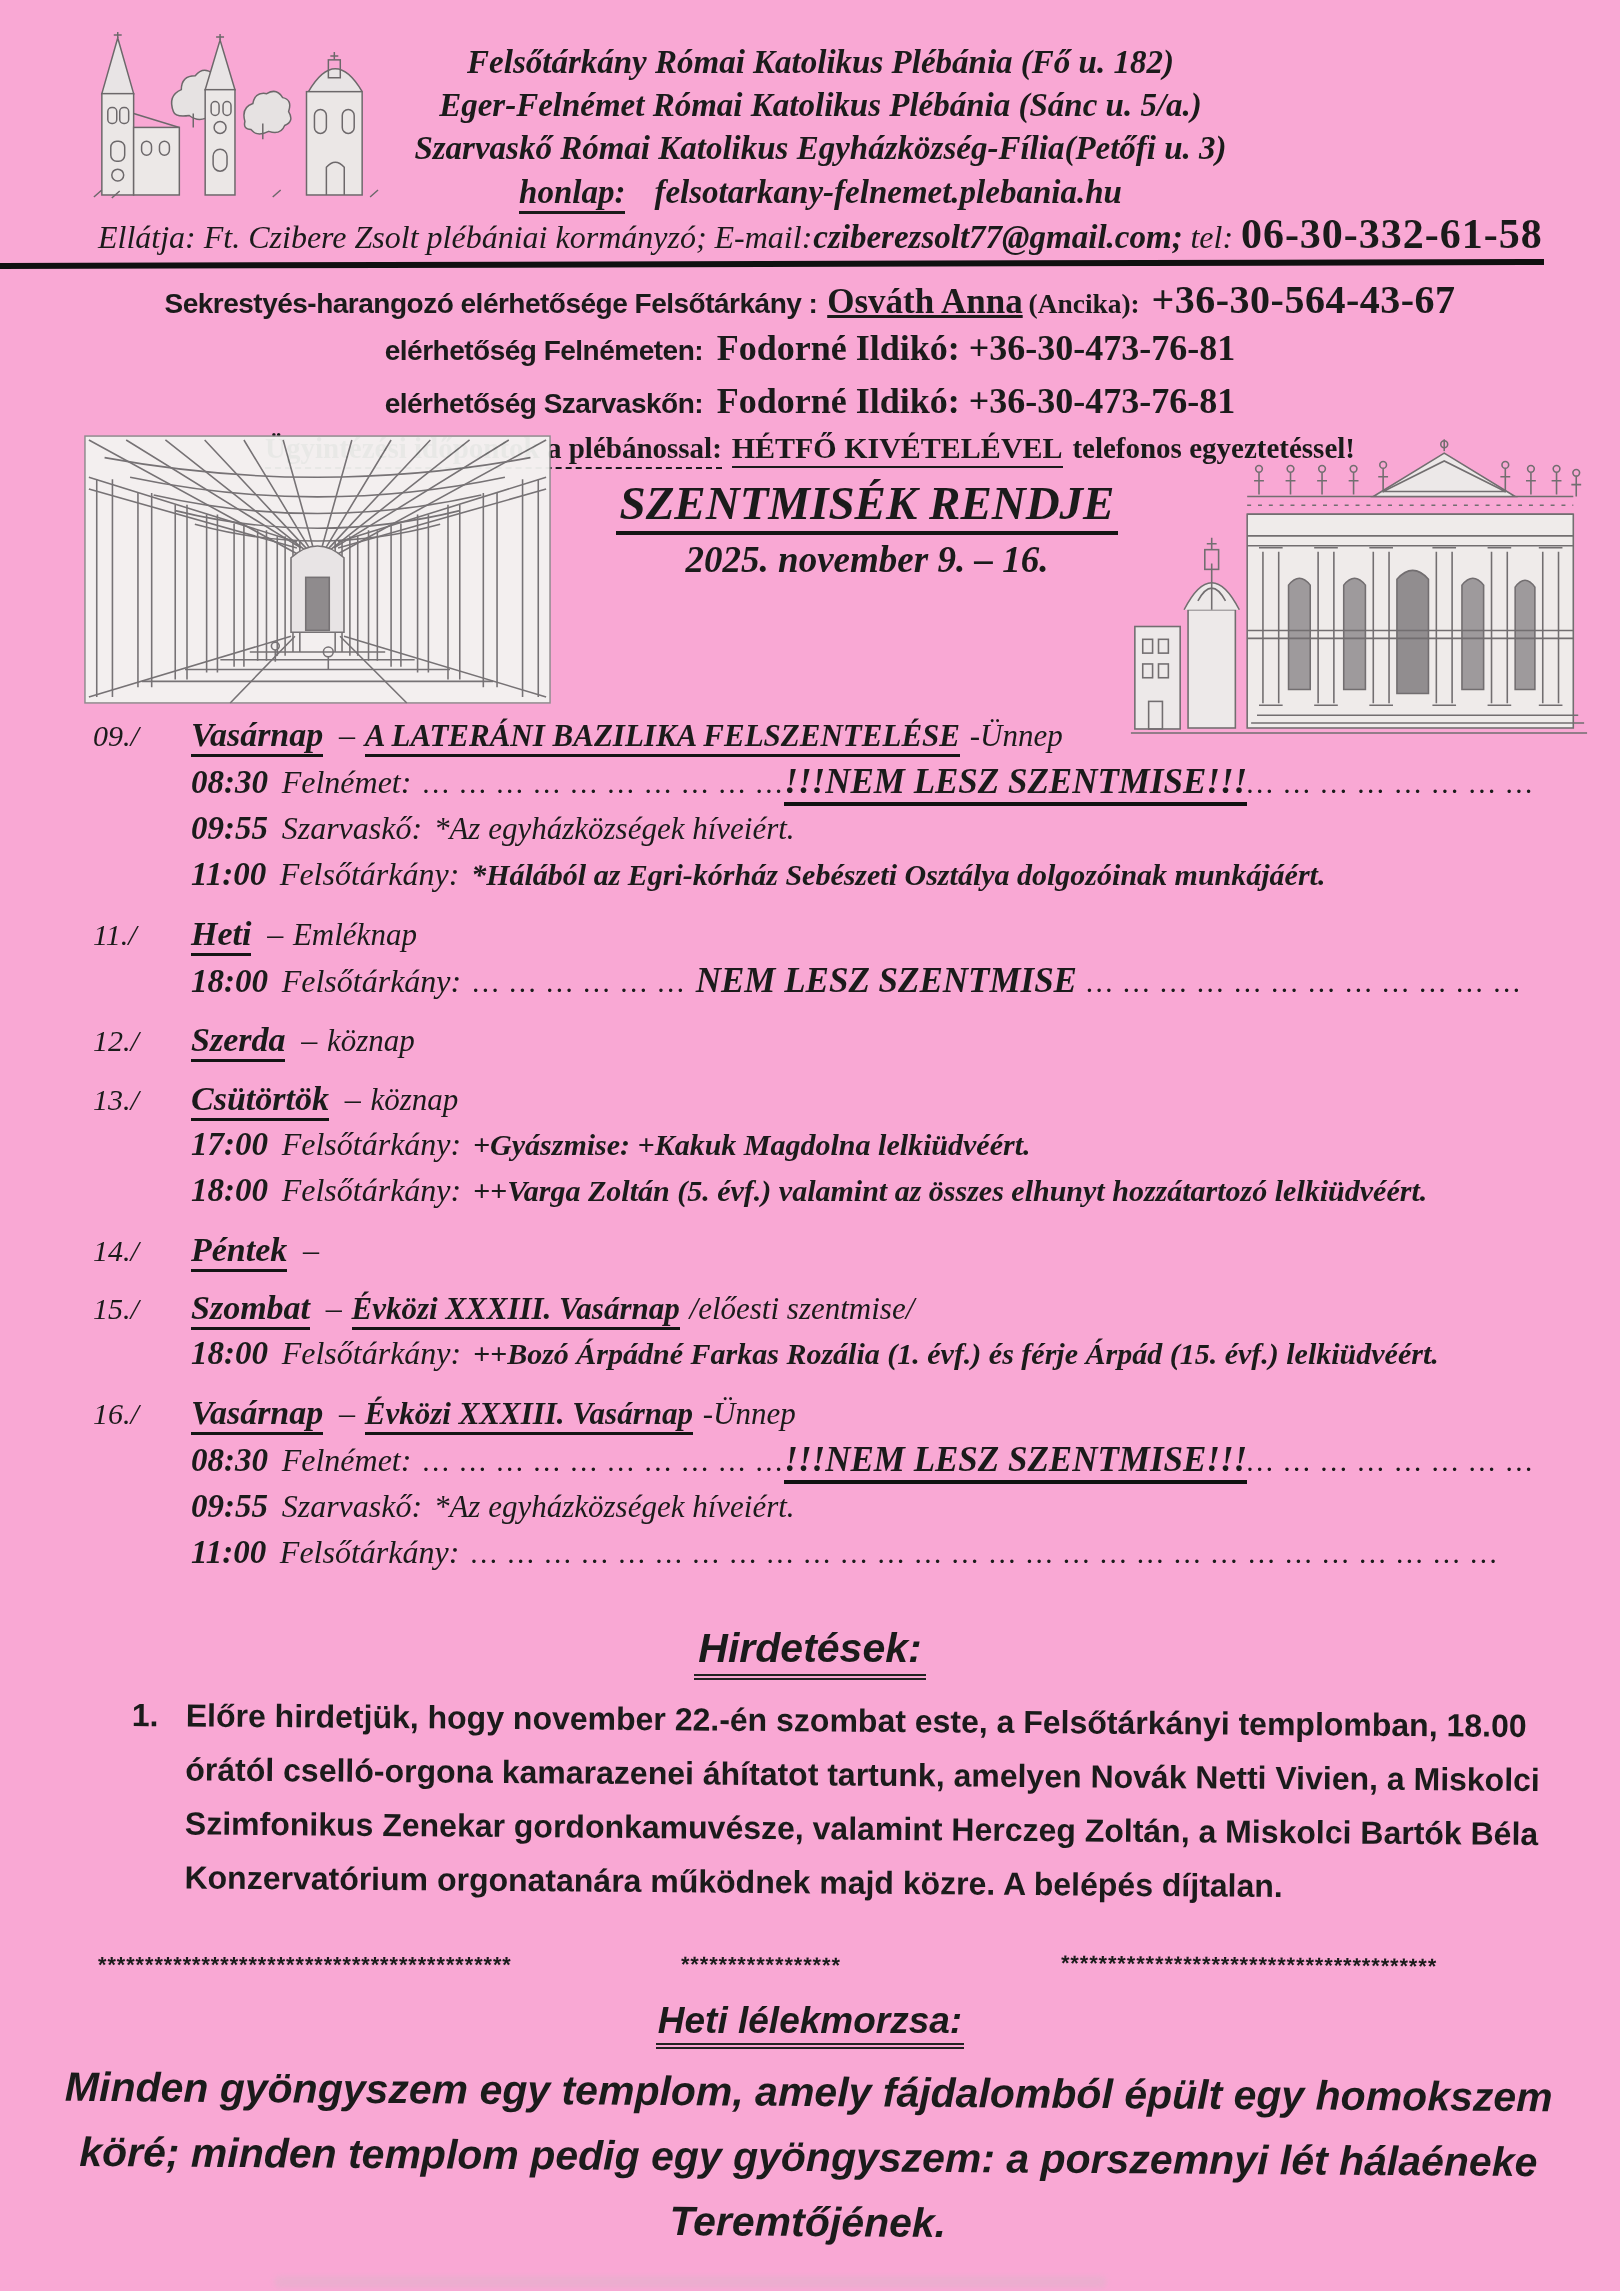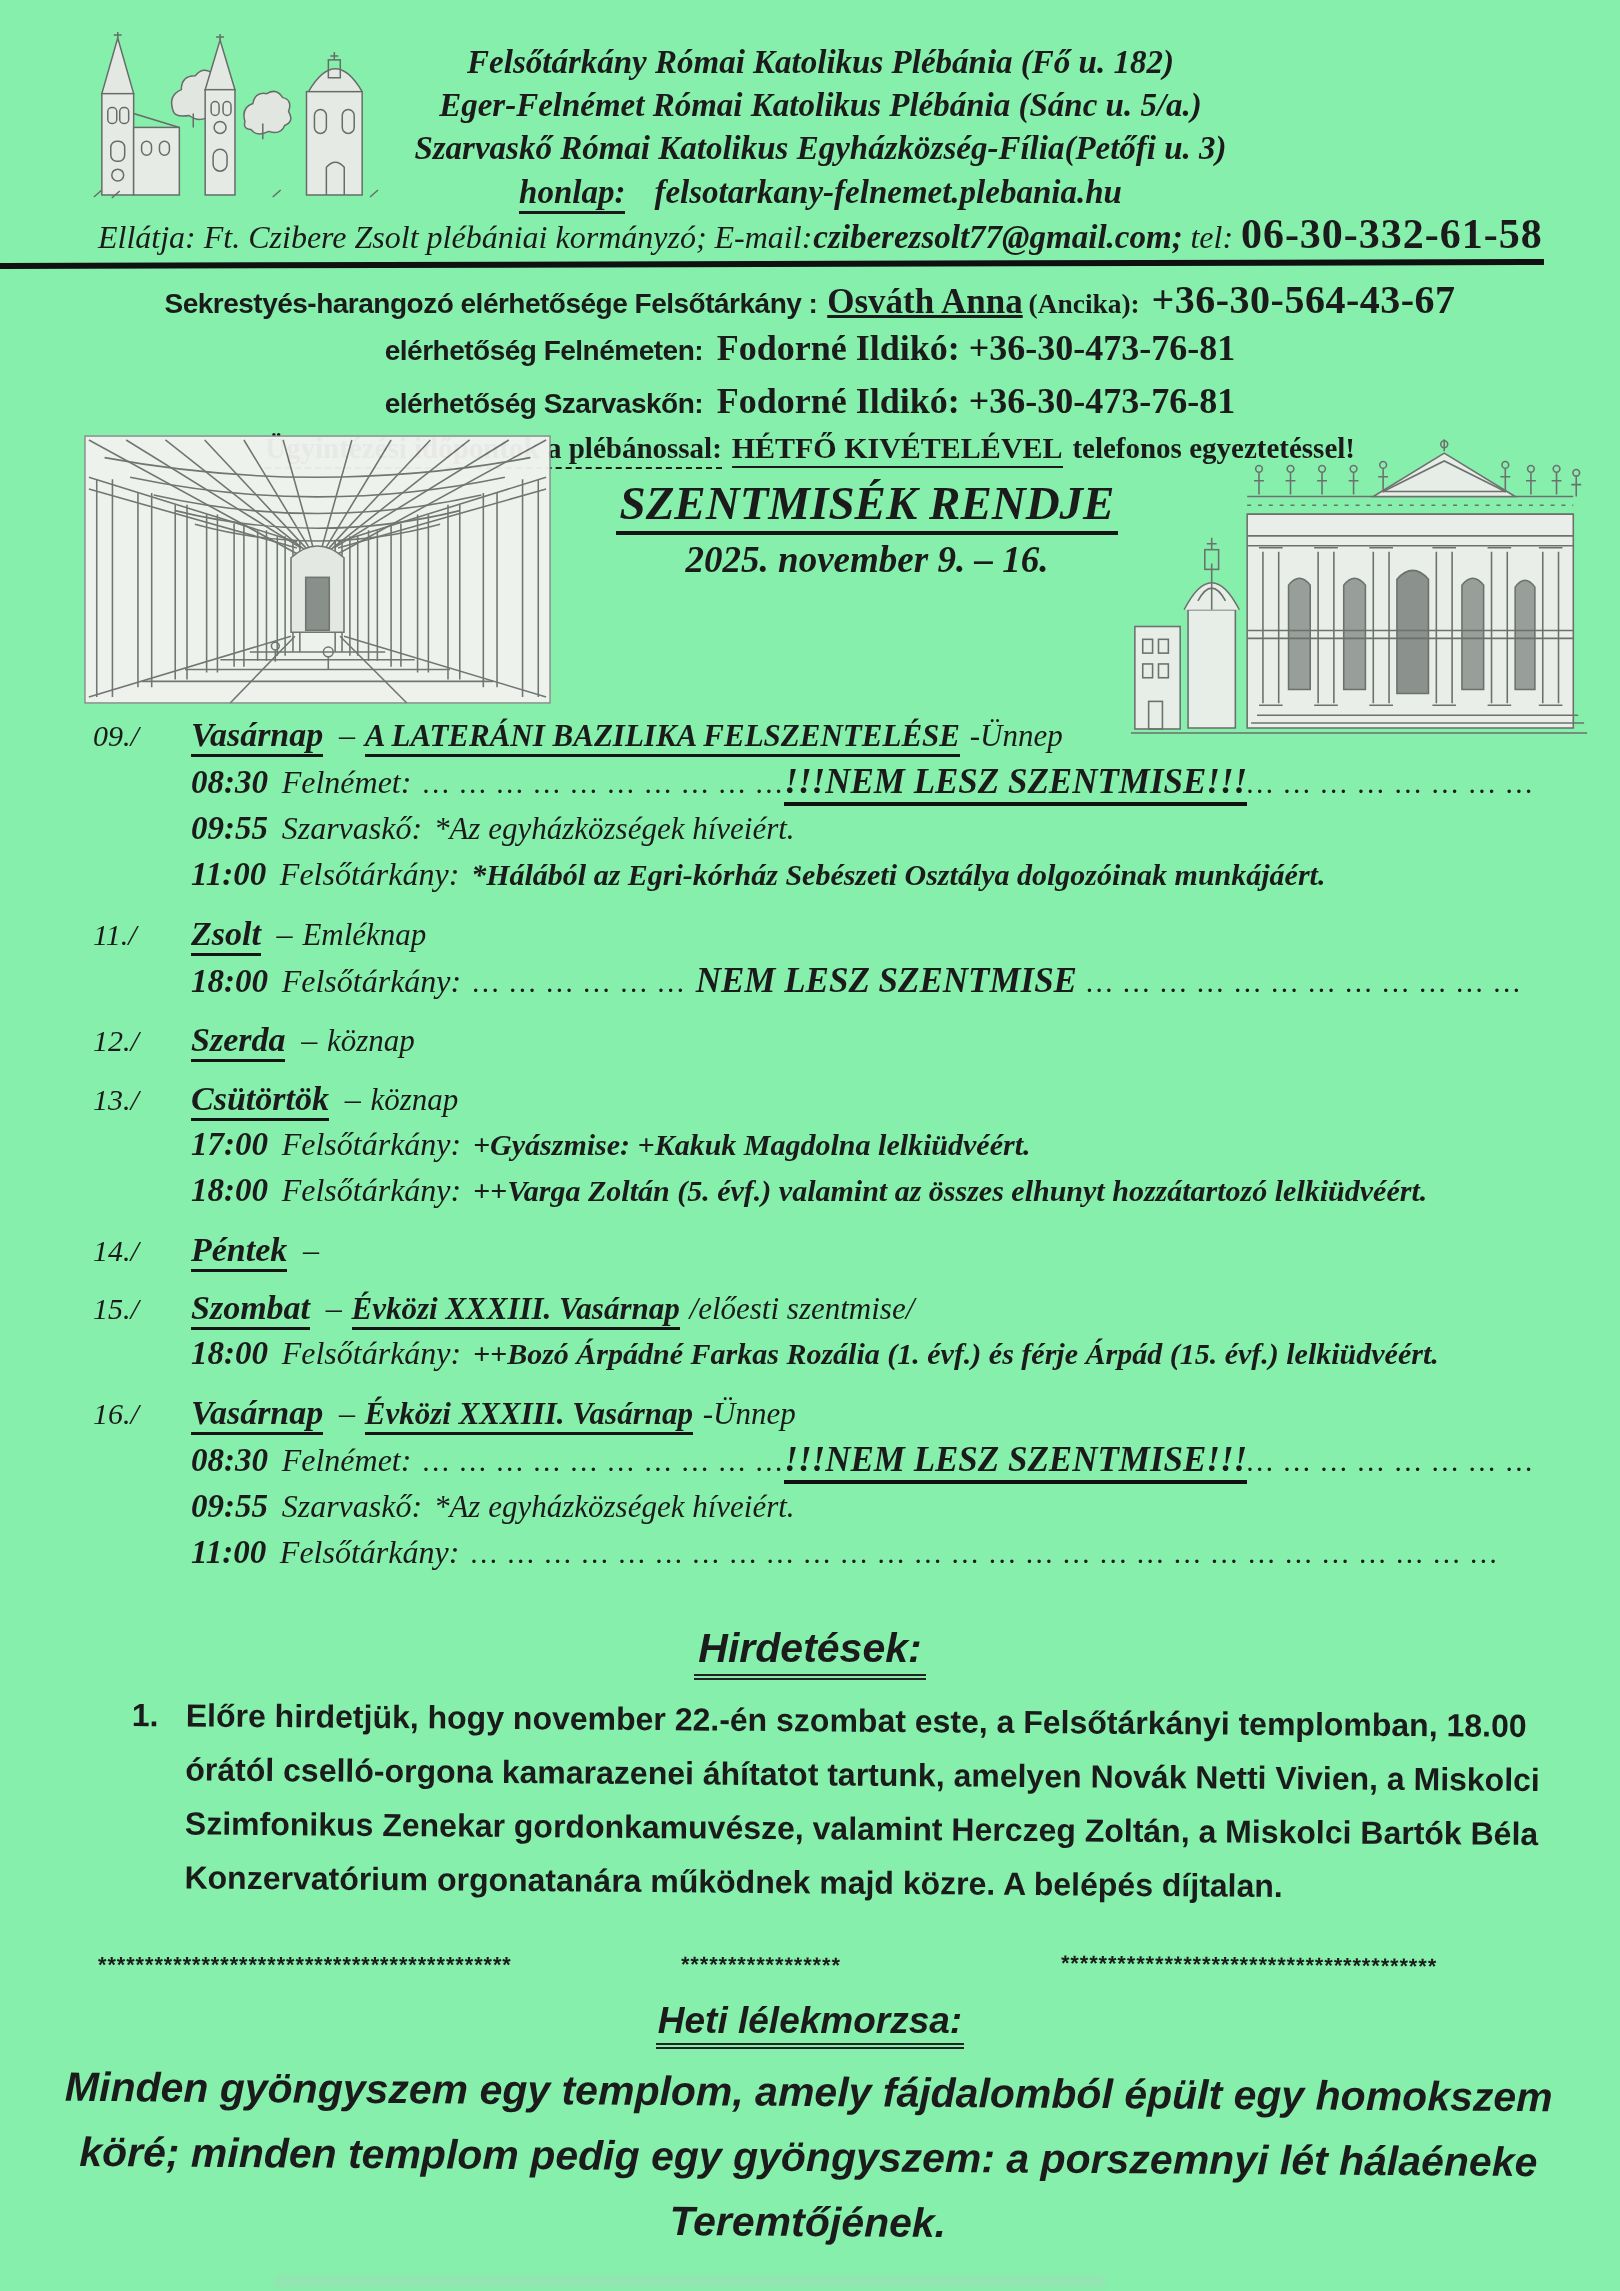--- a/index.html
+++ b/index.html
@@ -1,18 +1,18 @@
 <!DOCTYPE html>
 <html><head>
 <meta charset="utf-8">
 <style>
   html,body { margin:0; padding:0; background:#d9d9d9; }
   .page {
     position:relative; width:1620px; height:2292px; margin:0 auto;
-    background:#86efac; color:#1b1b1b; overflow:hidden;
+    background:#f9a8d4; color:#1b1b1b; overflow:hidden;
     font-family:"Liberation Serif", serif;
   }
   .sketch { position:absolute; filter: blur(0.4px) contrast(0.96); opacity:.95; }
   .img-header   { left:78px;  top:29px;  width:306px; height:173px; }
   .img-interior { left:83px;  top:434px; width:469px; height:271px; }
   .img-facade   { left:1125px;top:437px; width:468px; height:314px; }
 
   .hdr-block { position:absolute; left:377px; top:41px; width:887px; text-align:center; }
   .hdr-line { font:italic bold 33px "Liberation Serif", serif; line-height:43px; white-space:nowrap; }
   .hdr-homepage { font:italic bold 33px "Liberation Serif", serif; line-height:43px; margin-top:1px; }
@@ -223,21 +223,21 @@
   </div>
 
   <div class="schedule" id="schedule">
       <div class="day-block">
         <div class="day-head"><span class="day-num">09./</span><span class="day-name">Vasárnap</span><span class="day-dash">–</span><span class="day-feast">A LATERÁNI BAZILIKA FELSZENTELÉSE</span><span class="day-note">-Ünnep</span></div>
         <div class="entry"><span class="e-time">08:30</span><span class="e-place">Felnémet:</span><span class="seg-dots">… … … … … … … … … …</span><span class="seg-special">!!!NEM LESZ SZENTMISE!!!</span><span class="seg-dots">… … … … … … … …</span></div>
         <div class="entry"><span class="e-time">09:55</span><span class="e-place">Szarvaskő:</span><span class="seg-plain">*Az egyházközségek híveiért.</span></div>
         <div class="entry"><span class="e-time">11:00</span><span class="e-place">Felsőtárkány:</span><span class="seg-bold">*Hálából az Egri-kórház Sebészeti Osztálya dolgozóinak munkájáért.</span></div>
       </div>
       <div class="day-block">
-        <div class="day-head"><span class="day-num">11./</span><span class="day-name">Zsolt</span><span class="day-dash">–</span><span class="day-note">Emléknap</span></div>
+        <div class="day-head"><span class="day-num">11./</span><span class="day-name">Heti</span><span class="day-dash">–</span><span class="day-note">Emléknap</span></div>
         <div class="entry"><span class="e-time">18:00</span><span class="e-place">Felsőtárkány:</span><span class="seg-dots">… … … … … …</span><span class="seg-shout">NEM LESZ SZENTMISE</span><span class="seg-dots">… … … … … … … … … … … …</span></div>
       </div>
       <div class="day-block">
         <div class="day-head"><span class="day-num">12./</span><span class="day-name">Szerda</span><span class="day-dash">–</span><span class="day-note">köznap</span></div>
       </div>
       <div class="day-block">
         <div class="day-head"><span class="day-num">13./</span><span class="day-name">Csütörtök</span><span class="day-dash">–</span><span class="day-note">köznap</span></div>
         <div class="entry"><span class="e-time">17:00</span><span class="e-place">Felsőtárkány:</span><span class="seg-bold">+Gyászmise: +Kakuk Magdolna lelkiüdvéért.</span></div>
         <div class="entry"><span class="e-time">18:00</span><span class="e-place">Felsőtárkány:</span><span class="seg-bold">++Varga Zoltán (5. évf.) valamint az összes elhunyt hozzátartozó lelkiüdvéért.</span></div>
       </div>

